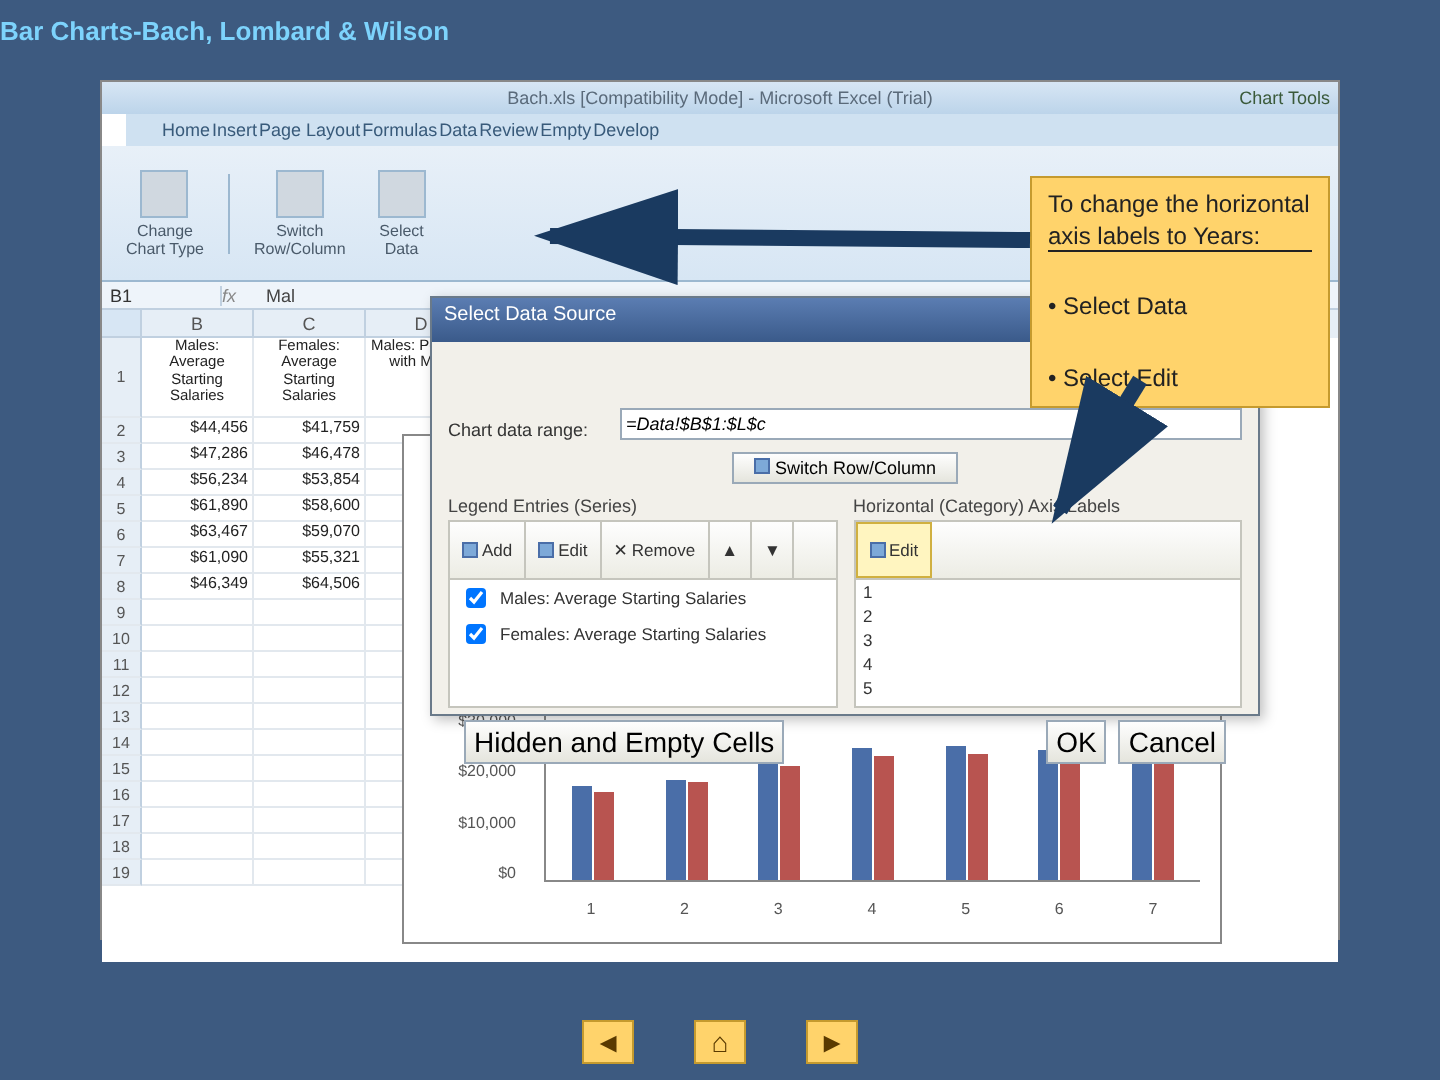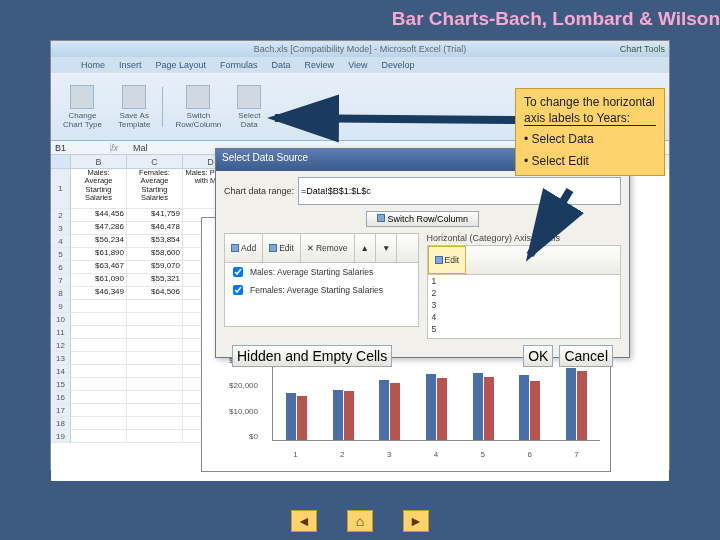--- a/index.html
+++ b/index.html
@@ -10,23 +10,23 @@
     background: #3d5a80;
     font-family: Arial, sans-serif;
     font-size: 10px;
     overflow: hidden;
     position: relative;
   }
   .slide-title {
     position: absolute;
     top: 8px;
     left: 0; right: 0;
-    text-align: right;
-    color: #f9a8d4;
-    font-size: 19px;
+    text-align: left;
+    color: #7dd3fc;
+    font-size: 13px;
     font-weight: bold;
   }
   .excel-wrap {
     position: absolute;
     top: 40px;
     left: 50px;
     width: 620px;
     height: 430px;
     background: #fff;
     border: 1px solid #888;
@@ -43,25 +43,26 @@
   .titlebar .tools {
     position: absolute;
     right: 4px; top: 0;
     font-size: 9px;
     color: #3a5a3a;
   }
   .ribbon-tabs {
     height: 16px;
     background: #cfe1f1;
     display: flex;
-    gap: 14px;
-    padding-left: 30px;
+    gap: 1px;
+    padding-left: 18px;
     font-size: 9px;
     color: #385a7a;
     align-items: center;
+    margin-left: 12px;
   }
   .ribbon-tabs span { cursor: pointer; }
   .ribbon {
     height: 68px;
     background: linear-gradient(#e8f0f8,#d7e6f4);
     border-bottom: 1px solid #9cb8d0;
     display: flex;
     align-items: center;
     padding: 4px 8px;
     gap: 8px;
@@ -157,24 +158,25 @@
   }
   .dlg-title {
     height: 22px;
     background: linear-gradient(#5b7db2,#3a5a8a);
     color: #fff;
     font-size: 10px;
     line-height: 18px;
     padding-left: 6px;
   }
   .dlg-body { padding: 6px 8px; }
-  .dlg-row { display: flex; align-items: center; gap: 4px; margin-bottom: 6px; }
+  .dlg-row { display: flex; align-items: flex-end; gap: 16px; margin-bottom: 6px; margin-top: 27px; }
   .dlg-row input[type=text] {
-    flex: 1; height: 28px; border: 1px solid #9aa9b8; font-size: 9px; padding: 0 2px;
+    flex: 1; height: 16px; border: 1px solid #9aa9b8; font-size: 9px; padding: 0 2px;
     background:#fff;
+    font-style:italic;
   }
   .switch-btn {
     display: block;
     margin: 2px auto 6px auto;
     padding: 2px 10px;
     border: 1px solid #9aa9b8;
     background: linear-gradient(#fefefe,#e5e5dd);
     font-size: 9px;
     cursor: pointer;
   }
@@ -225,21 +227,21 @@
     position: absolute;
     top: 88px; right: 55px;
     width: 150px;
     background: #ffd36b;
     border: 1px solid #c59a2e;
     padding: 6px 8px;
     font-size: 12px;
     color: #222;
     line-height: 1.3;
   }
-  .callout .step { margin-top: 6px; }
+  .callout .step { margin-top: 20px; }
   .arrow-svg { position:absolute; top:60px; left:60px; width:600px; height:310px; pointer-events:none; }
   .nav-btns {
     position: absolute;
     bottom: 8px; left: 0; right: 0;
     display: flex; justify-content: center; gap: 30px;
   }
   .nav-btn {
     width: 26px; height: 22px;
     background: #ffd36b;
     border: 1px solid #c59a2e;
@@ -260,33 +262,28 @@
     <span>Bach.xls [Compatibility Mode] - Microsoft Excel (Trial)</span>
     <span class="tools">Chart Tools</span>
   </div>
   <div class="ribbon-tabs">
     <span>Home</span>
     <span>Insert</span>
     <span>Page Layout</span>
     <span>Formulas</span>
     <span>Data</span>
     <span>Review</span>
-    <span>View</span>
+    <span>Empty</span>
     <span>Develop</span>
   </div>
   <div class="ribbon">
     <div class="ribbon-btn">
       <div class="ribbon-icon"></div>
       <span style="white-space:pre-line;text-align:center;">Change
 Chart Type</span>
-    </div>
-    <div class="ribbon-btn">
-      <div class="ribbon-icon"></div>
-      <span style="white-space:pre-line;text-align:center;">Save As
-Template</span>
     </div>
     <div class="sep"></div>
     <div class="ribbon-btn">
       <div class="ribbon-icon"></div>
       <span style="white-space:pre-line;text-align:center;">Switch
 Row/Column</span>
     </div>
     <div class="ribbon-btn">
       <div class="ribbon-icon"></div>
       <span style="white-space:pre-line;text-align:center;">Select
@@ -484,20 +481,21 @@
     <div class="dlg-row">
       <span>Chart data range:</span>
       <input type="text" value="=Data!$B$1:$L$c" style="">
     </div>
     <button class="switch-btn">
       <span class="mini-ico"></span>
       <span>Switch Row/Column</span>
     </button>
     <div class="dlg-panels">
       <div class="panel">
+        <div class="panel-title">Legend Entries (Series)</div>
         <div class="panel-toolbar">
           <button>
               <span class="mini-ico"></span>
               <span>Add</span>
             </button>
           <button>
               <span class="mini-ico"></span>
               <span>Edit</span>
             </button>
           <button>

